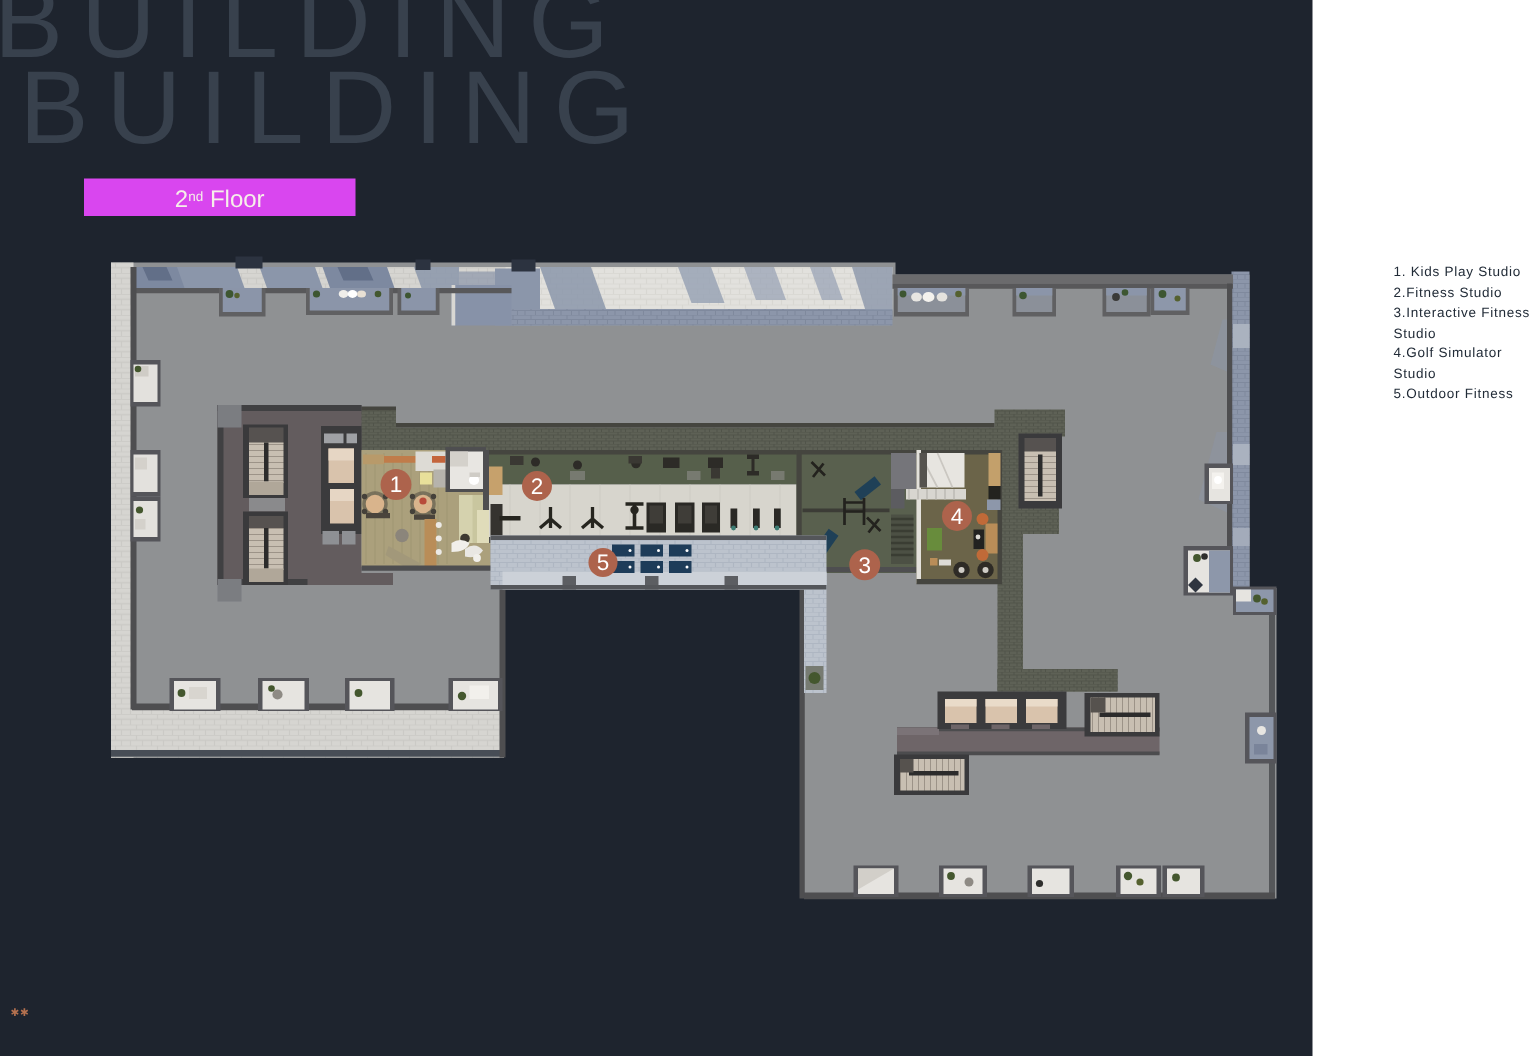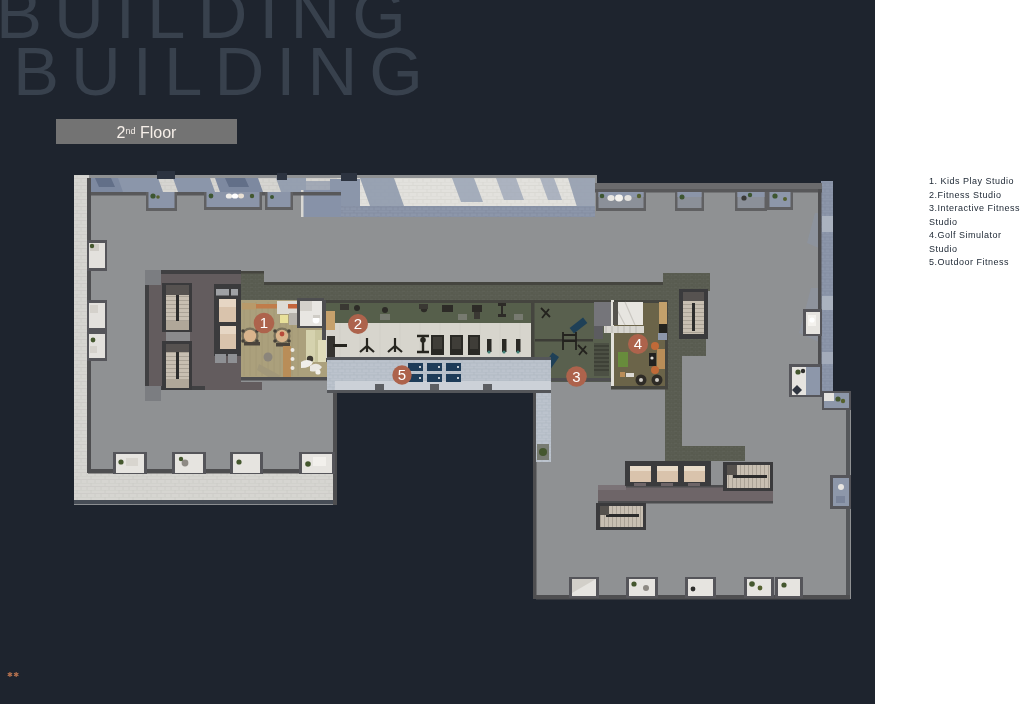--- a/index.html
+++ b/index.html
@@ -1,21 +1,21 @@
 <!DOCTYPE html>
 <html><head>
 <meta charset="utf-8">
 <style>
   html,body{margin:0;padding:0;}
   body{width:1024px;height:704px;overflow:hidden;background:#1e242e;font-family:"Liberation Sans", sans-serif;position:relative;}
   .sidebar{position:absolute;right:0;top:0;width:149px;height:704px;background:#ffffff;}
   .legend{position:absolute;left:929px;top:175px;color:#212b37;font-size:9px;line-height:13.5px;letter-spacing:0.5px;}
   .t1,.t2{position:absolute;left:4px;color:#38414d;font-size:69px;letter-spacing:12px;font-weight:400;line-height:69px;white-space:nowrap;}
   .t1{top:-20px;left:-4px;} .t2{top:37px;left:13px;}
-  .btn{position:absolute;left:56px;top:119px;width:181px;height:25px;background:#737373;color:#f6efe9;font-size:16px;text-align:center;line-height:25px;}
+  .btn{position:absolute;left:56px;top:119px;width:181px;height:25px;background:#d946ef;color:#f6efe9;font-size:16px;text-align:center;line-height:25px;}
   .btn sup{font-size:9px;vertical-align:4px;letter-spacing:0;}
   .marks{position:absolute;left:7px;top:671px;color:#b4714f;font-size:7px;letter-spacing:0.5px;}
   svg{position:absolute;left:0;top:0;}
 </style>
 </head>
 <body>
 
 <div class="t1">BUILDING</div>
 <div class="t2">BUILDING</div>
 

